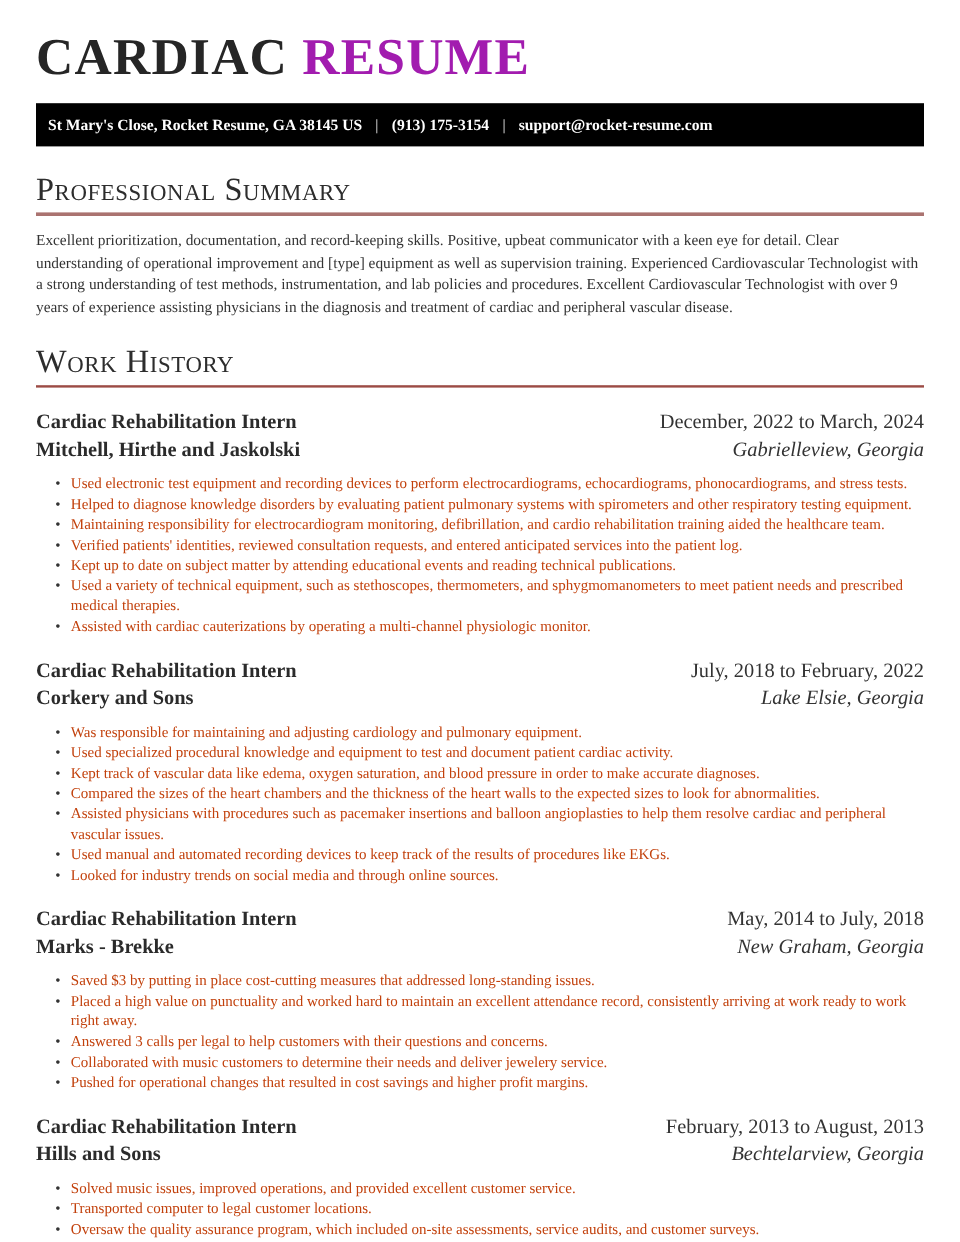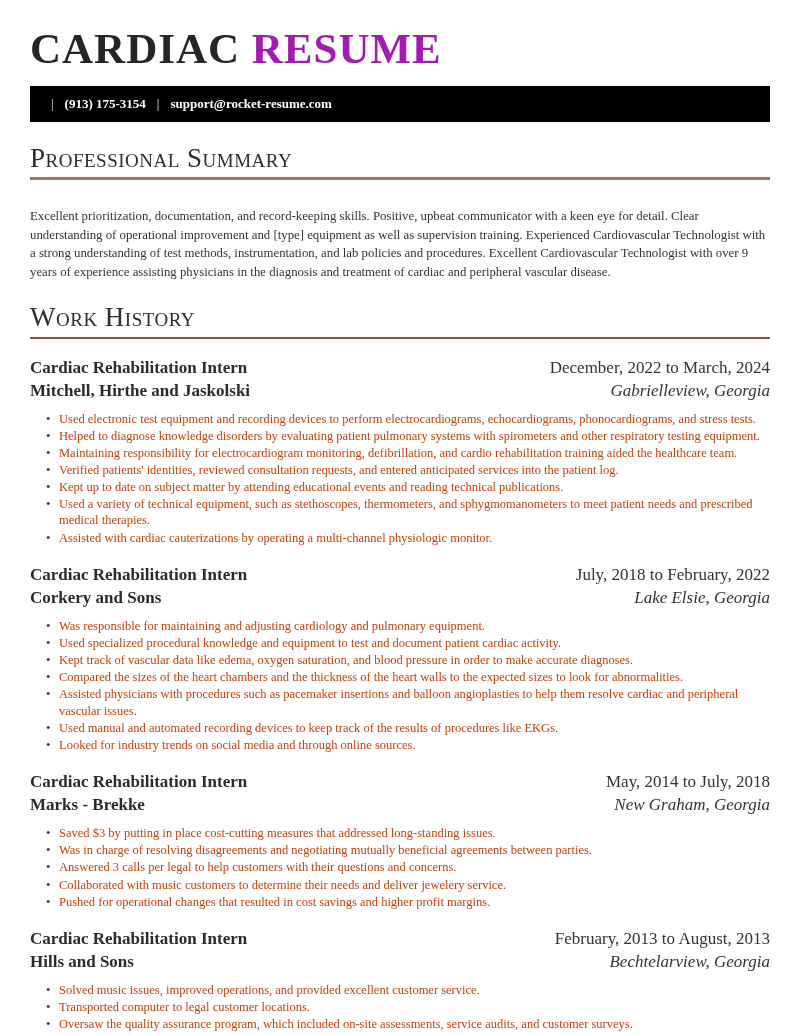--- a/index.html
+++ b/index.html
@@ -45,21 +45,21 @@
     font-weight: normal;
     letter-spacing: 0.5px;
     color: #2d2d2d;
   }
   .rule { border: 0; margin: 5px 0 0 0; }
   .rule-summary { height: 3px; background: #aa7370; }
   .rule-section { height: 2px; background: #9c4b45; }
 
   
   .summary-text {
-    margin: 27px 0 0 0;
+    margin: 11px 0 0 0;
     font-size: 12.8px;
     line-height: 1.44;
     color: #333333;
   }
 
   
   .entry { margin-top: 15px; }
   .entry-row {
     display: flex;
     justify-content: space-between;
@@ -95,20 +95,21 @@
   .work-job { margin-top: 17px; }
 </style>
 </head>
 <body>
 
 <div class="page">
 
   <h1 class="resume-title"><span>CARDIAC</span> <span class="accent">RESUME</span></h1>
 
   <div class="contact-bar">
+    <span>St Mary's Close, Rocket Resume, GA 38145 US</span>
     <span class="contact-sep">|</span>
     <span>(913) 175-3154</span>
     <span class="contact-sep">|</span>
     <span>support@rocket-resume.com</span>
   </div>
 
   <section class="section">
     <h2 class="section-heading">Professional Summary</h2>
     <div class="rule rule-summary"></div>
     <p class="summary-text">Excellent prioritization, documentation, and record-keeping skills. Positive, upbeat communicator with a keen eye for detail. Clear understanding of operational improvement and [type] equipment as well as supervision training. Experienced Cardiovascular Technologist with a strong understanding of test methods, instrumentation, and lab policies and procedures. Excellent Cardiovascular Technologist with over 9 years of experience assisting physicians in the diagnosis and treatment of cardiac and peripheral vascular disease.</p>
@@ -162,21 +163,21 @@
       <div class="entry-row">
         <span class="entry-left">Cardiac Rehabilitation Intern</span>
         <span class="entry-right">May, 2014 to July, 2018</span>
       </div>
       <div class="entry-row">
         <span class="entry-left">Marks - Brekke</span>
         <span class="entry-right italic">New Graham, Georgia</span>
       </div>
       <ul class="bullets">
         <li>Saved $3 by putting in place cost-cutting measures that addressed long-standing issues.</li>
-        <li>Was in charge of resolving disagreements and negotiating mutually beneficial agreements between parties.</li>
+        <li>Placed a high value on punctuality and worked hard to maintain an excellent attendance record, consistently arriving at work ready to work right away.</li>
         <li>Answered 3 calls per legal to help customers with their questions and concerns.</li>
         <li>Collaborated with music customers to determine their needs and deliver jewelery service.</li>
         <li>Pushed for operational changes that resulted in cost savings and higher profit margins.</li>
       </ul>
     </article>
 
     <article class="entry work-job">
       <div class="entry-row">
         <span class="entry-left">Cardiac Rehabilitation Intern</span>
         <span class="entry-right">February, 2013 to August, 2013</span>

